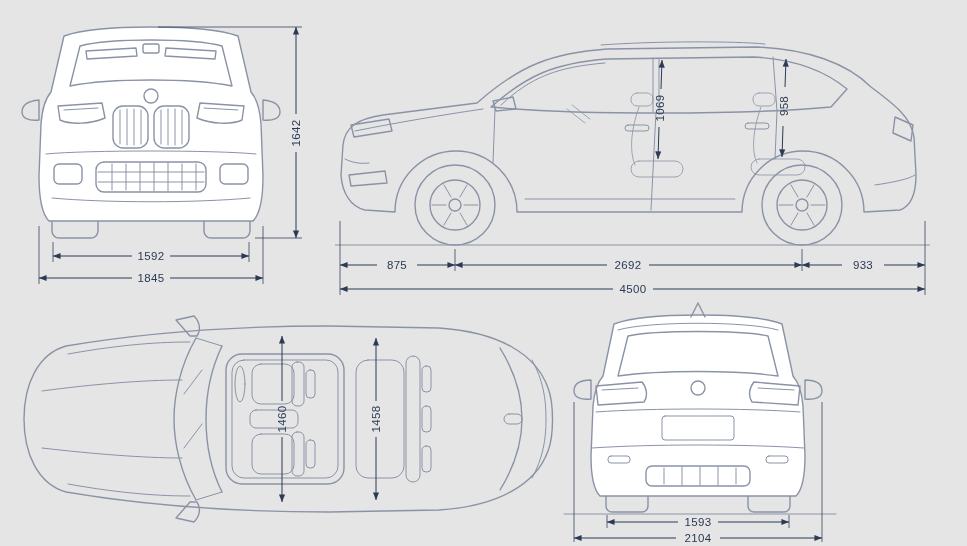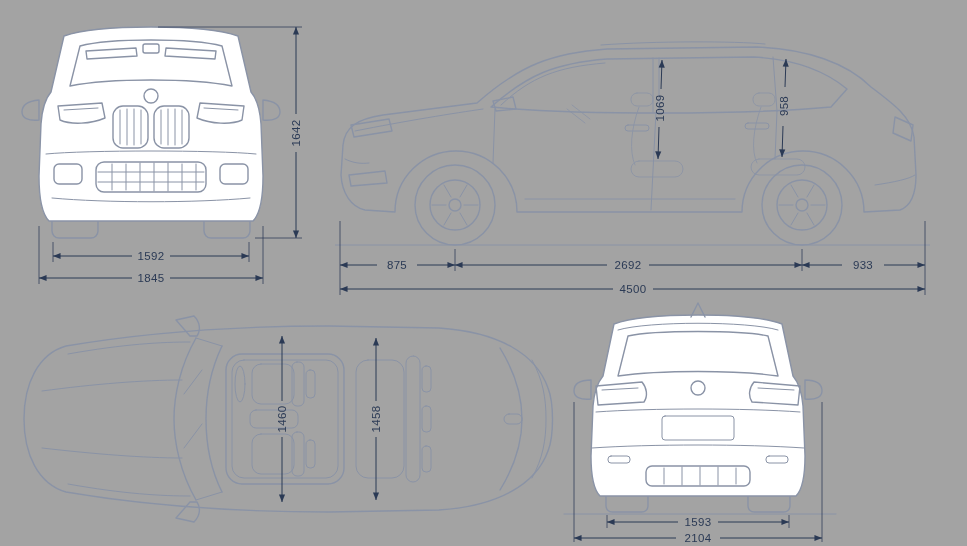--- a/index.html
+++ b/index.html
@@ -1,18 +1,18 @@
 <!DOCTYPE html>
 <html><head>
 <meta charset="utf-8">
 <style>
   * { margin:0; padding:0; box-sizing:border-box; }
   html,body { background:#ffffff; }
   body { font-family:"Liberation Sans", sans-serif; }
-  .canvas { position:relative; width:967px; height:546px; background:#a3a3a3; overflow:hidden;padding-left:48px; }
+  .canvas { position:relative; width:967px; height:546px; background:#e5e5e5; overflow:hidden;padding-left:48px; }
   .view { position:absolute; }
   .view svg { display:block; overflow:visible; }
   .car { stroke:#8a93a6; fill:none; stroke-width:1.4; stroke-linecap:round; stroke-linejoin:round; }
   .car-thin { stroke:#8a93a6; fill:none; stroke-width:1; }
   .dim { stroke:#2b3a55; stroke-width:1; fill:none; }
   .ext { stroke:#2b3a55; stroke-width:0.75; fill:none; }
   .dim-label { fill:#2b3a55; font-size:11.5px; letter-spacing:0.3px; font-family:"Liberation Sans", sans-serif; }
 </style>
 </head>
 <body>

